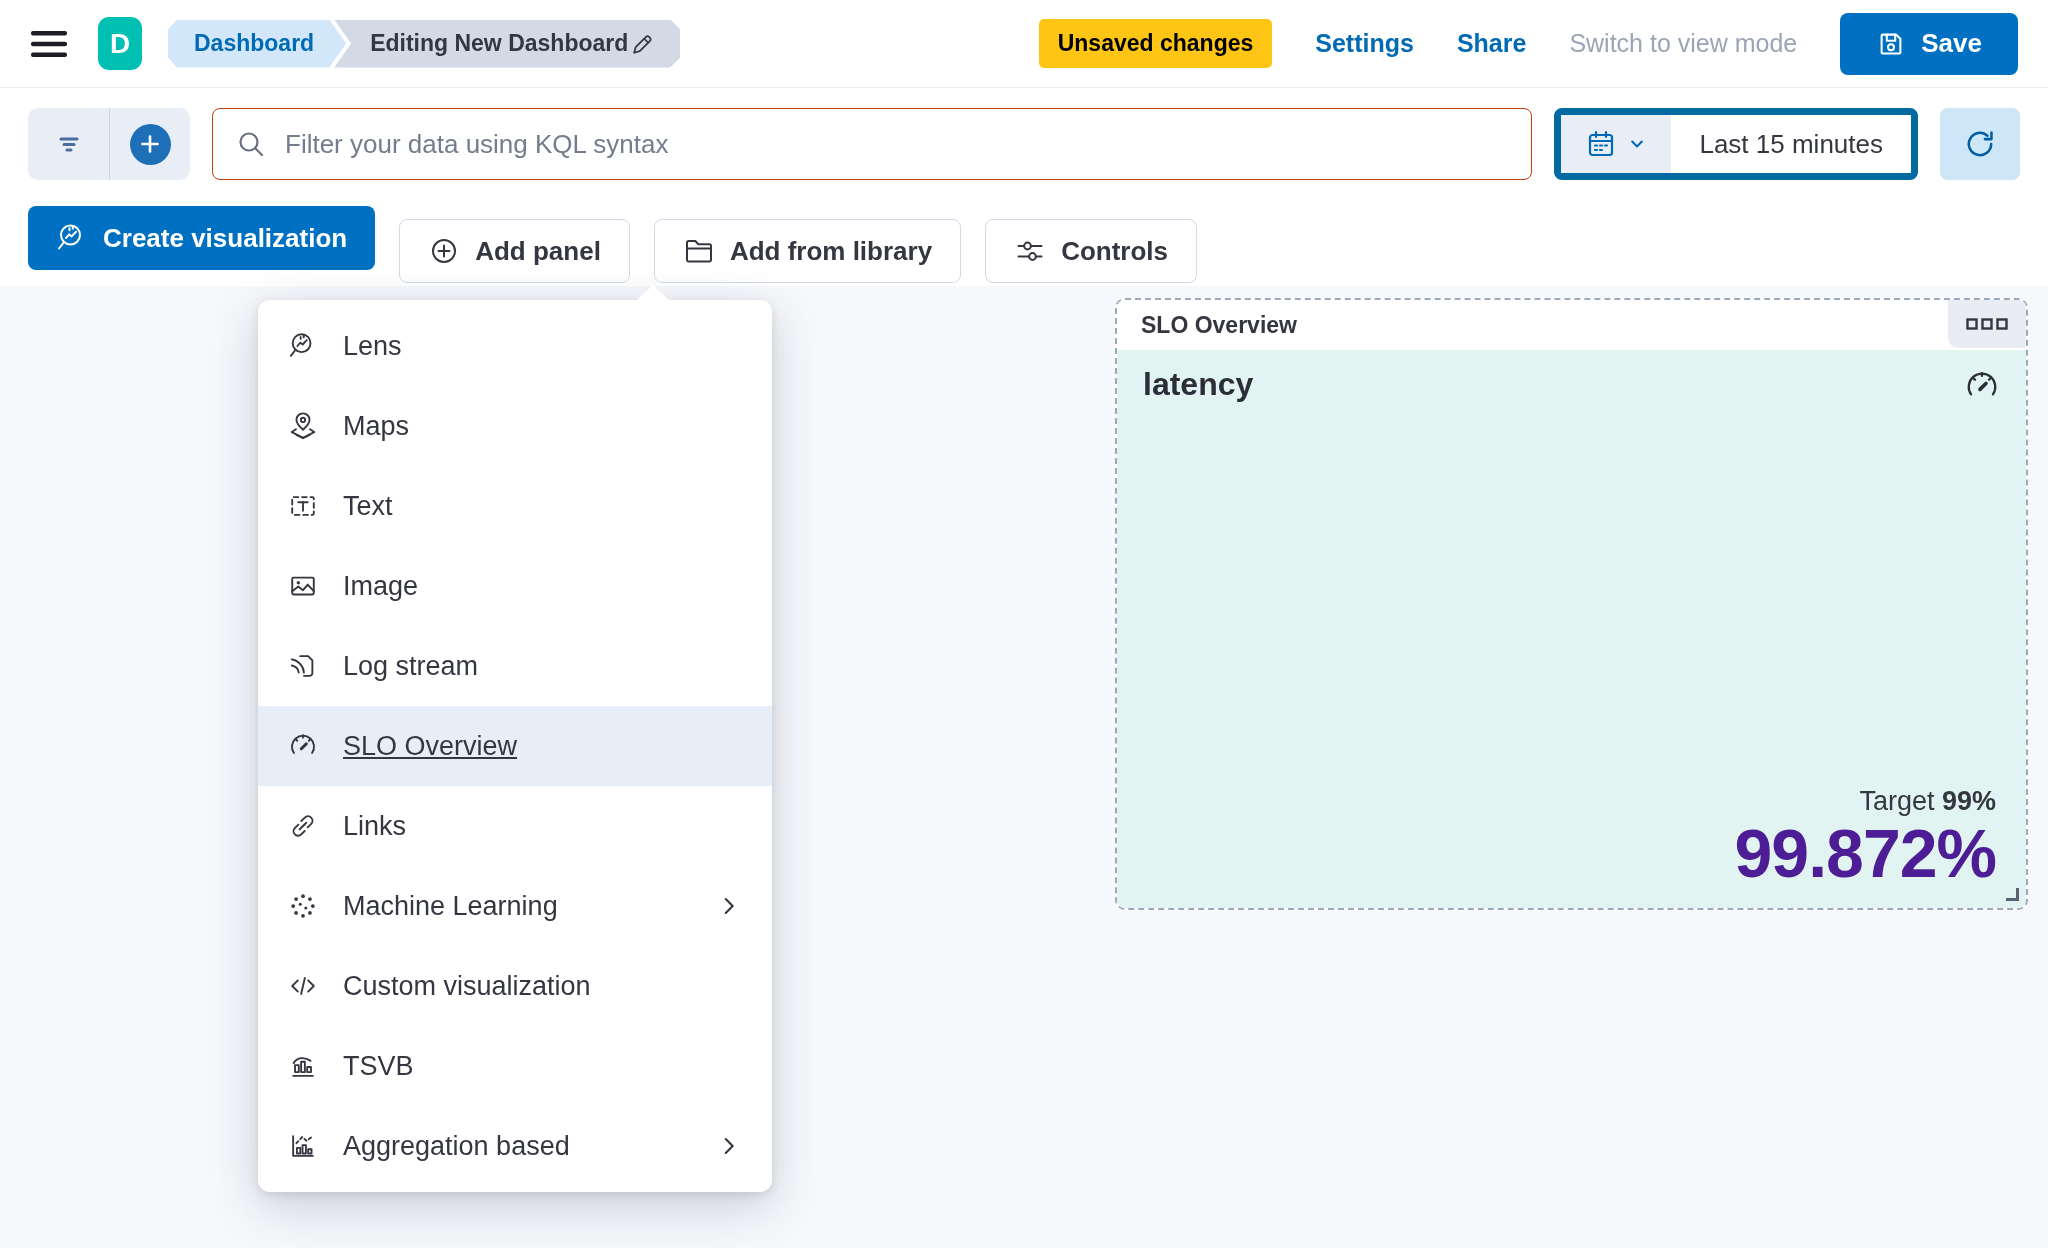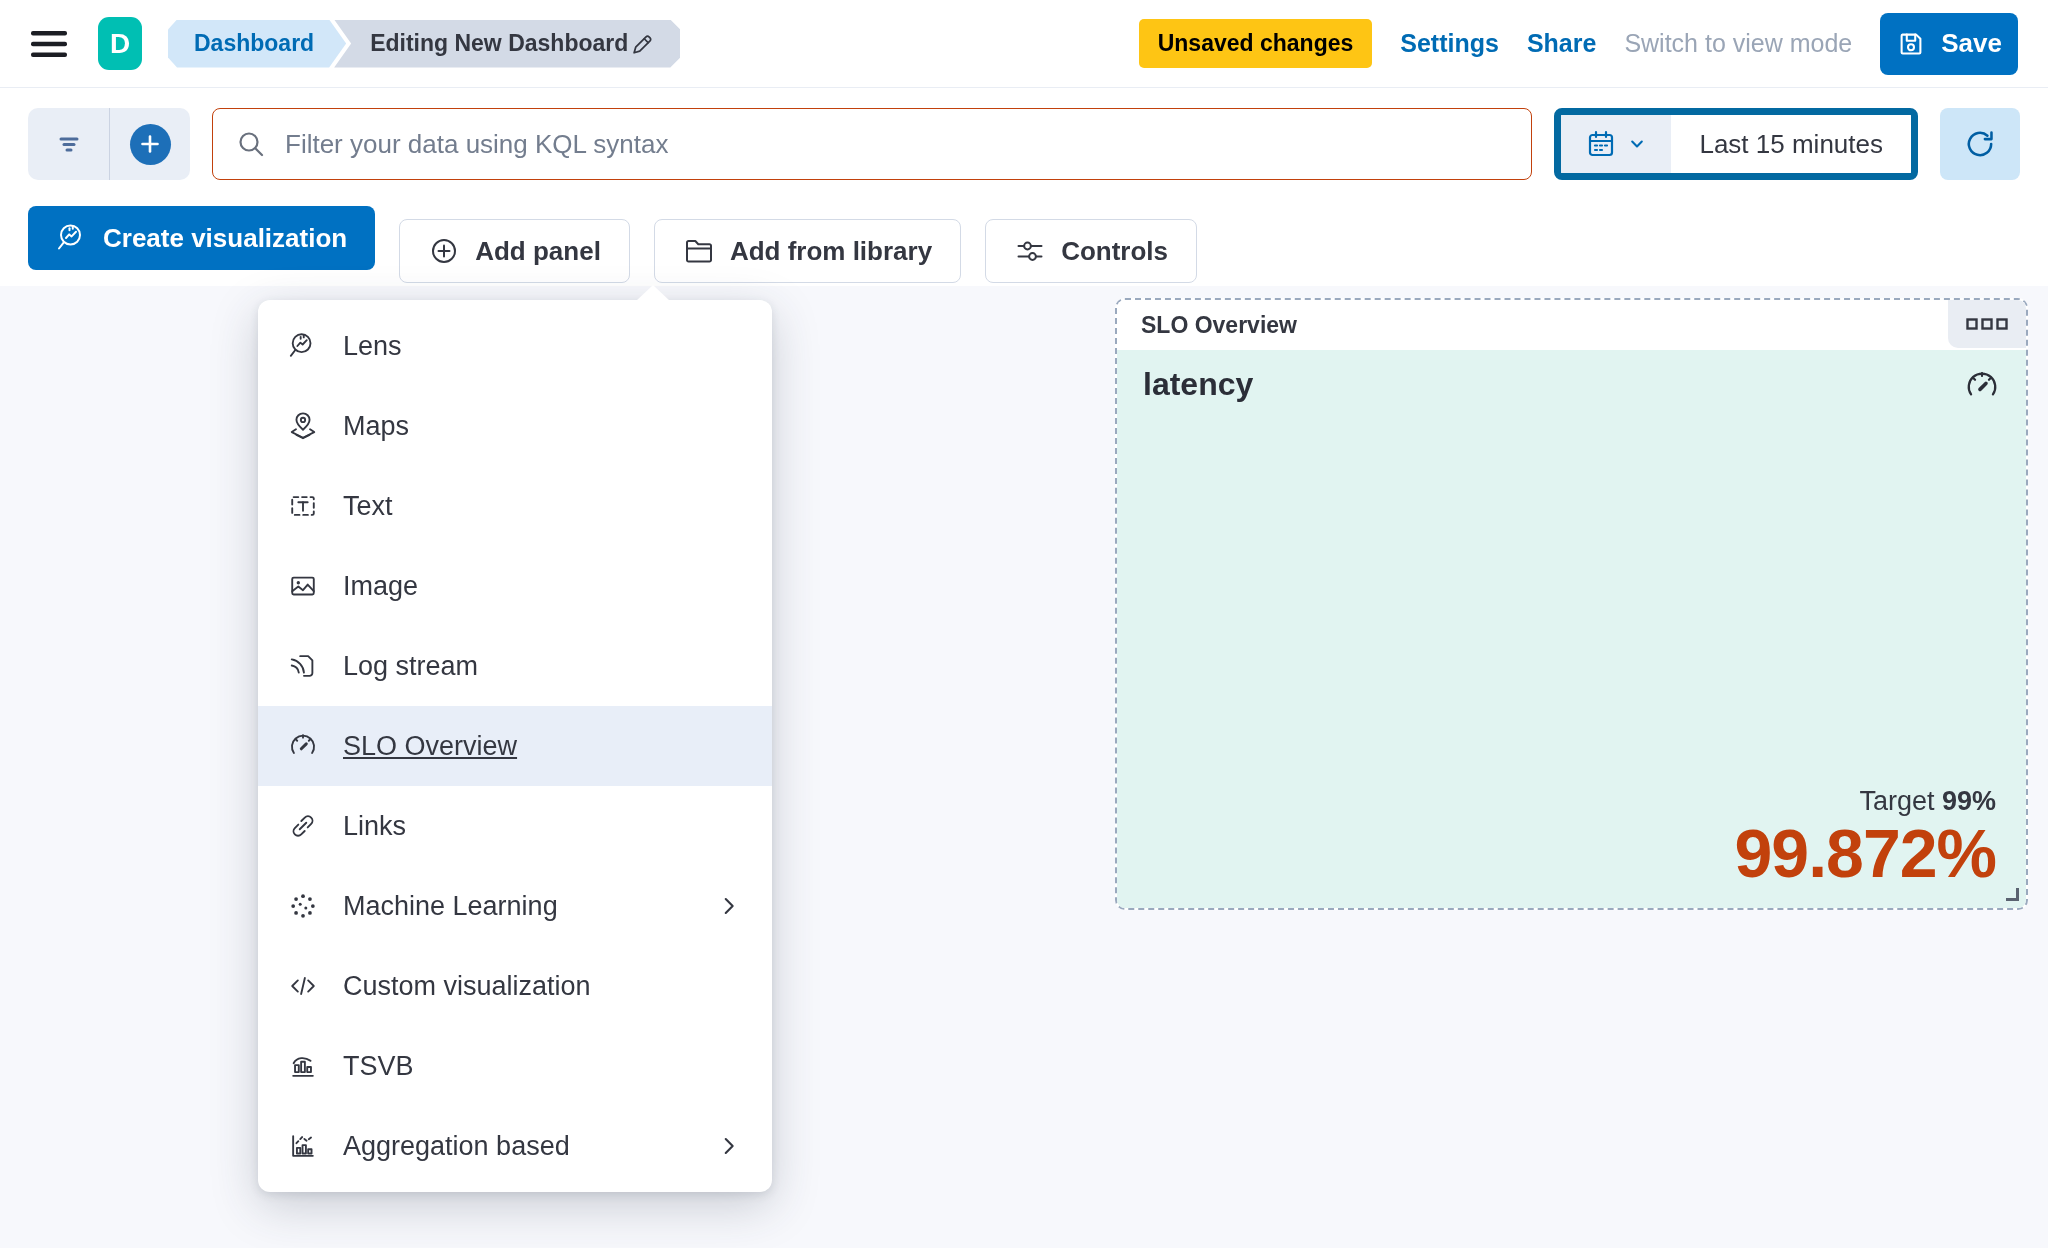--- a/index.html
+++ b/index.html
@@ -38,37 +38,37 @@
     background:#D2E7F9; color:#006BB4;
     padding:0 32px 0 26px;
     clip-path:polygon(9px 0, calc(100% - 17px) 0, 100% 50%, calc(100% - 17px) 100%, 9px 100%, 0 calc(100% - 10px), 0 10px);
   }
   .crumb-gray {
     background:#D3DAE6; color:#343741;
     padding:0 24px 0 36px; 
     margin-left:-12px;
     clip-path:polygon(0 0, calc(100% - 10px) 0, 100% 10px, 100% calc(100% - 10px), calc(100% - 10px) 100%, 0 100%, 17px 50%);
   }
-  .header-right { margin-left:auto; display:flex; align-items:center; gap:28px; }
+  .header-right { margin-left:auto; display:flex; align-items:center; gap:43px; }
   .badge-unsaved {
     background:#FEC514; color:#000;
     font-size:23px; font-weight:600;
     padding:11px 19px; border-radius:5px;
     white-space:nowrap;
   }
   .header-link {
     background:none; border:none; cursor:pointer;
     font-family:inherit; font-size:25px; font-weight:600; color:#006BB4;
     white-space:nowrap;
   }
   .header-link.disabled { color:#9AA5B6; font-weight:400; cursor:default; }
   .save-btn {
     border:none; cursor:pointer;
     background:#0071C2; color:#fff;
-    height:62px; padding:0 16px; border-radius:8px;
+    height:62px; padding:0 36px; border-radius:8px;
     font-family:inherit; font-size:26px; font-weight:600;
     display:flex; align-items:center; gap:15px;
   }
 
   
   .filter-row {
     flex:0 0 112px;
     display:flex; align-items:center; gap:22px;
     padding:0 28px; background:#fff;
   }
@@ -169,21 +169,21 @@
     background:#E9EDF3; border-radius:0 8px 0 10px;
     display:flex; align-items:center; justify-content:center;
   }
   .panel-body { flex:1; background:#E1F4F1; position:relative; padding:16px 26px; }
   .slo-name { font-size:32px; font-weight:700; color:#2B2E38; }
   .gauge-corner { position:absolute; right:26px; top:18px; }
   .panel-metrics { position:absolute; right:30px; bottom:18px; text-align:right; }
   .target-line { font-size:27px; color:#343741; }
   .target-value { font-weight:700; }
   .big-value {
-    font-size:68px; font-weight:700; color:#c2410c;
+    font-size:68px; font-weight:700; color:#4c1d95;
     letter-spacing:-1px; line-height:1.08;
   }
   .resize-handle {
     position:absolute; right:7px; bottom:7px;
     width:13px; height:13px;
     border-right:3px solid #5A6270; border-bottom:3px solid #5A6270;
     cursor:nwse-resize;
   }
 </style>
 </head>

